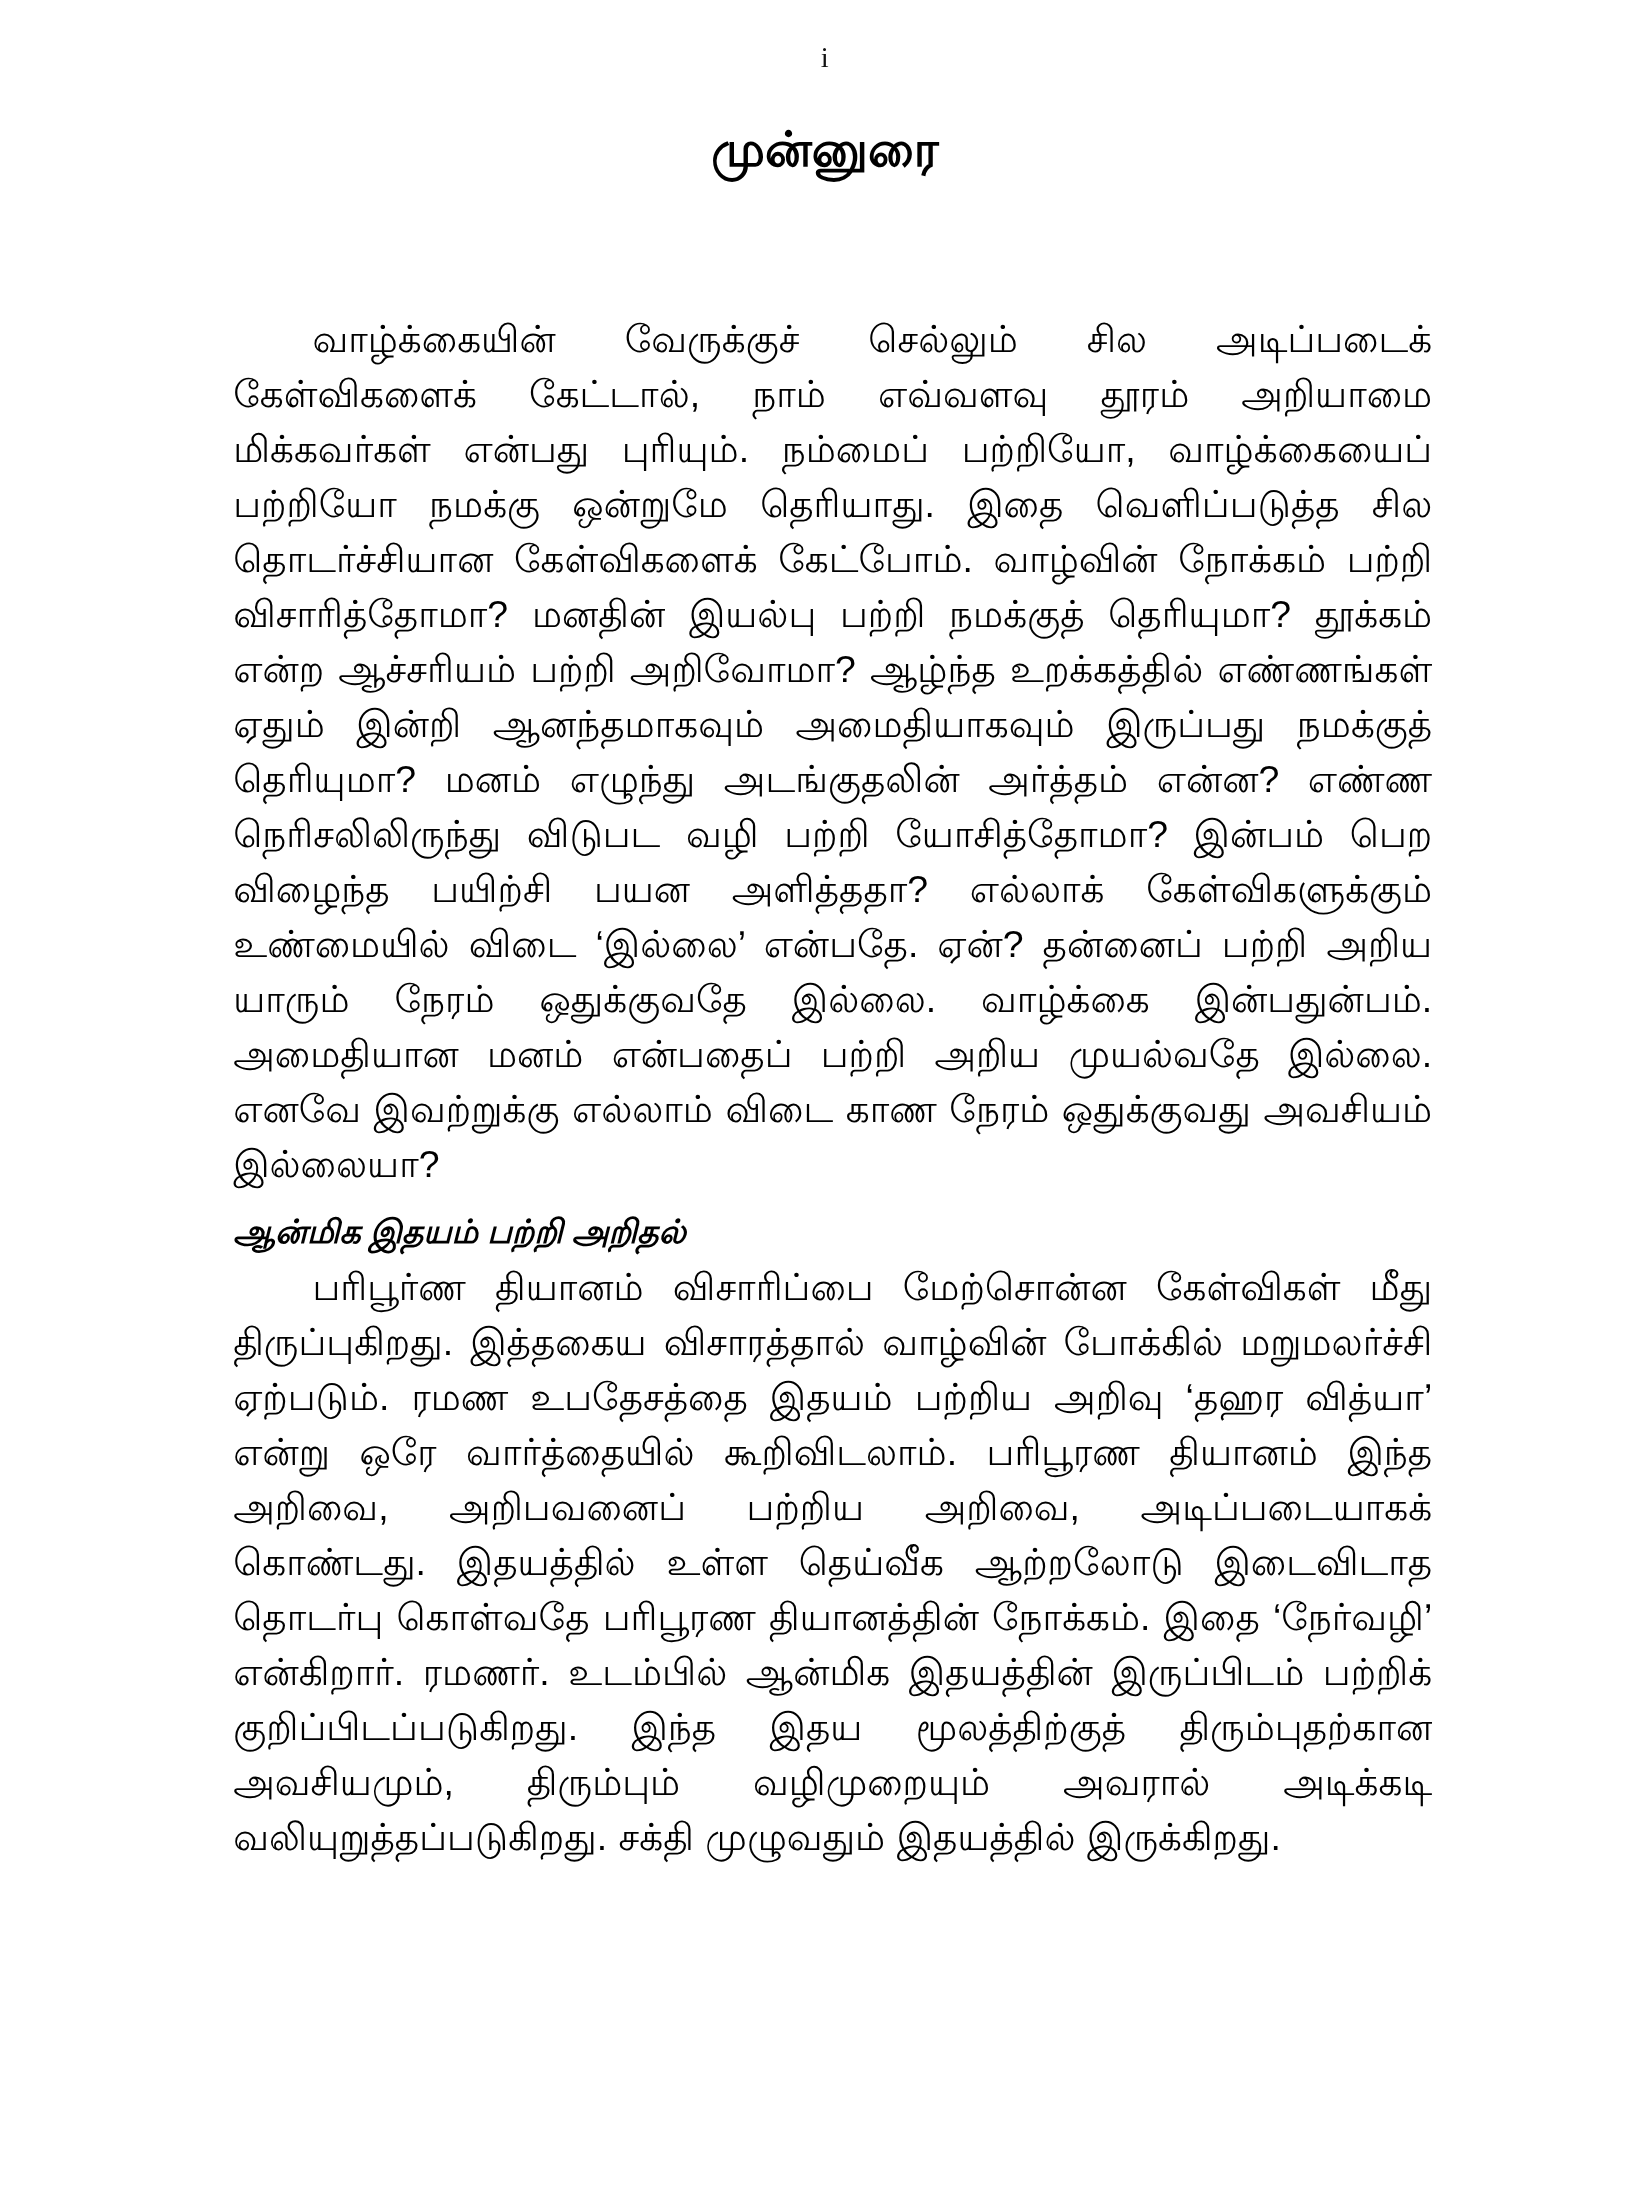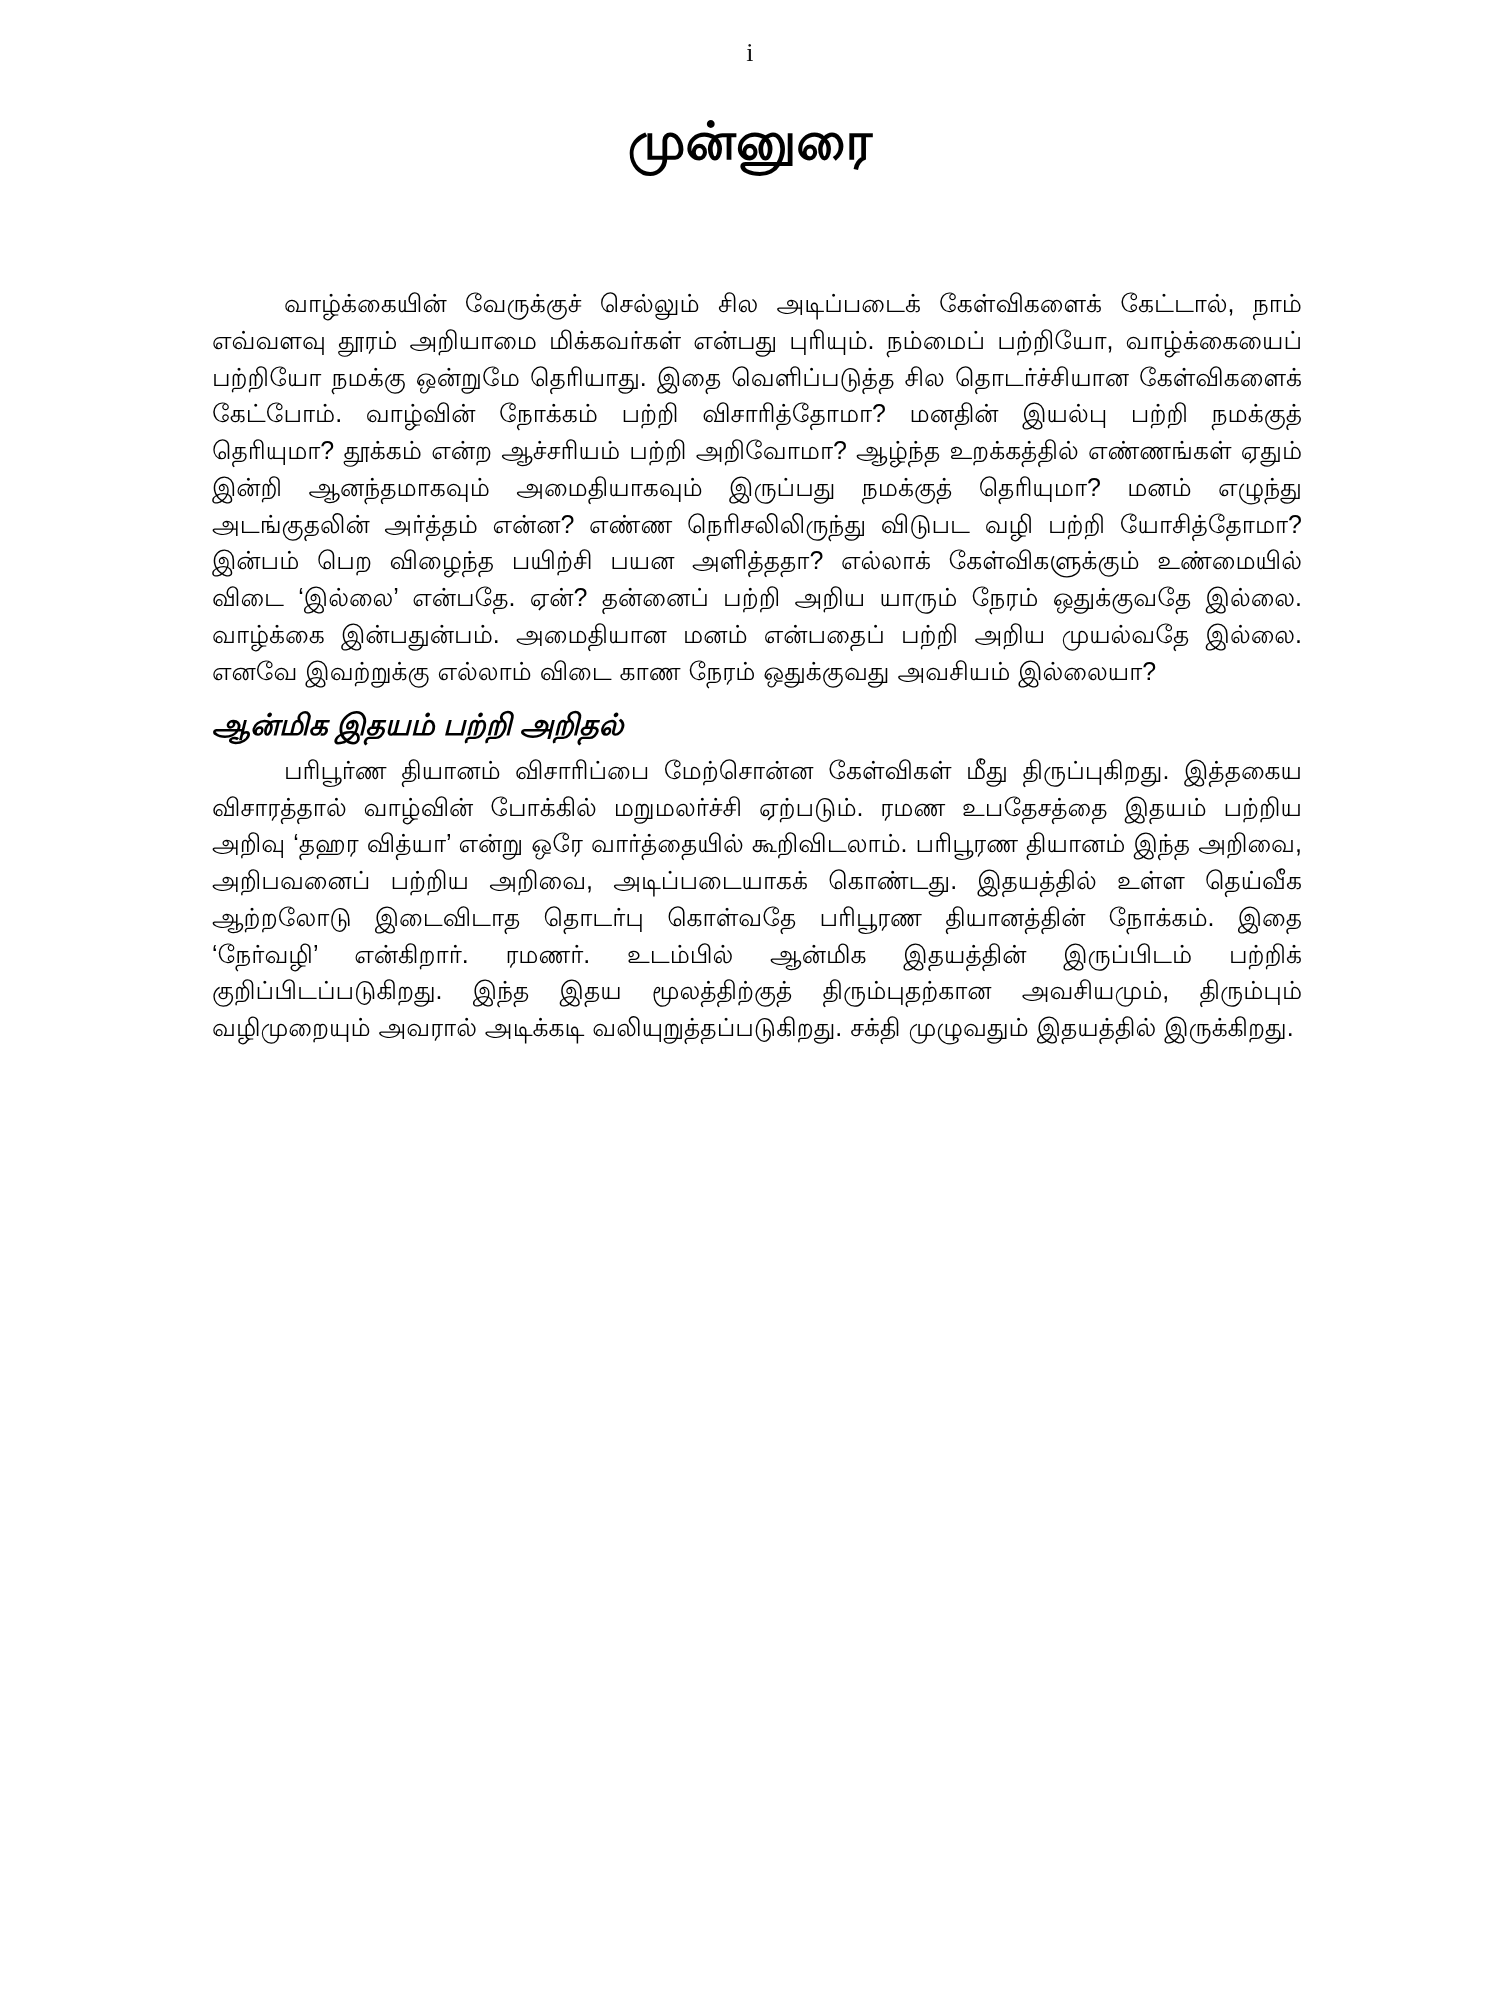--- a/index.html
+++ b/index.html
@@ -33,21 +33,21 @@
     font-family: "Liberation Serif", serif;
     color: #111;
     letter-spacing: 0.5px;
   }
   .doc-title {
     position: absolute;
     top: 112px;
     left: 0;
     width: 1500px;
     text-align: center;
-    font-size: 52px;
+    font-size: 44px;
     font-weight: bold;
     color: #000;
     line-height: 1.15;
   }
   .content {
     position: absolute;
     top: 285px;
     left: 212px;
     width: 1090px;
   }
@@ -55,21 +55,21 @@
     font-size: 30px;
     font-weight: bold;
     font-style: italic;
     margin: 0 0 6px 0;
     line-height: 1.35;
   }
   .section-heading.second {
     margin-top: 16px;
   }
   .body-para {
-    font-size: 25px;
+    font-size: 34px;
     line-height: 1.47;
     text-align: justify;
     text-justify: inter-word;
     margin: 0;
     text-indent: 72px;
     word-spacing: 1px;
   }
   .para-block {
     margin-bottom: 4px;
   }

